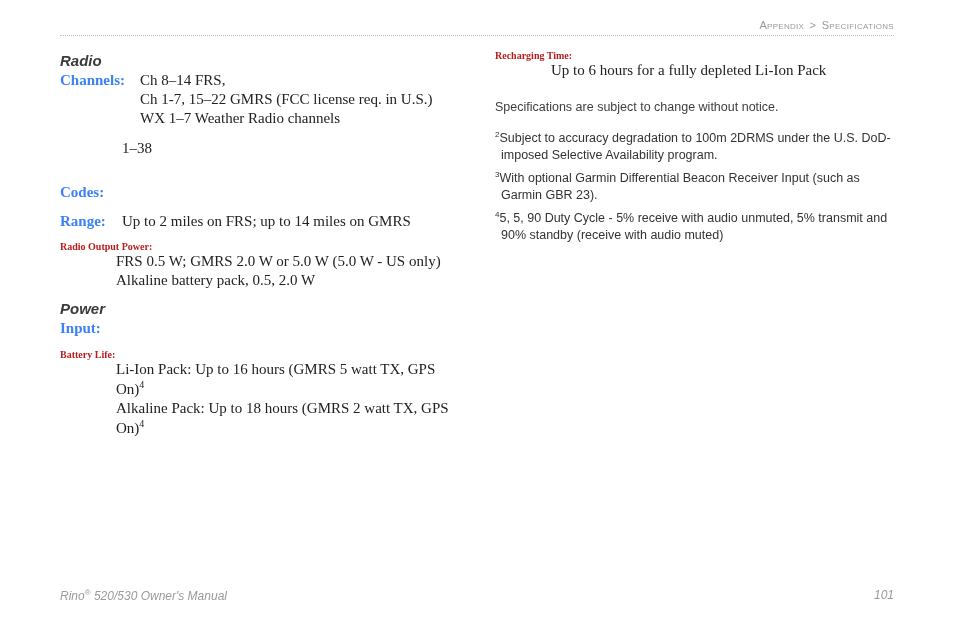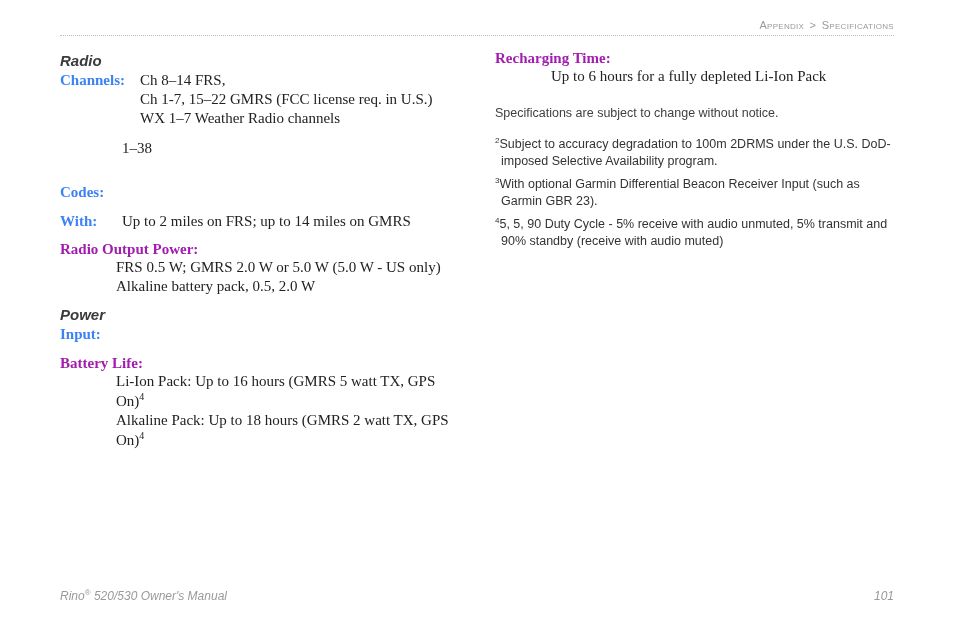--- a/index.html
+++ b/index.html
@@ -66,22 +66,22 @@
     white-space: nowrap;
   }
   .spec-label.w-channels { width: 74px; }
   .spec-label.w-codes    { width: 56px; margin-top: 44px; }
   .spec-label.w-range    { width: 56px; }
   .spec-label.w-input    { width: 50px; }
   .spec-val { flex: 1; }
 
   .block-label {
     font-weight: bold;
-    font-size: 15px;
-    color: #a21caf;
+    font-size: 10px;
+    color: #b91c1c;
     margin-top: 2px;
   }
   .block-val {
     font-size: 15px;
     line-height: 1.28;
     padding-left: 56px;
     margin-bottom: 10px;
   }
 
   .note-intro {
@@ -98,21 +98,21 @@
     margin-bottom: 6px;
     text-indent: -6px;
     padding-left: 6px;
   }
   .footnote sup { font-size: 8px; vertical-align: super; }
   .sup4 { font-size: 10px; vertical-align: super; }
 
   .footer {
     display: flex;
     justify-content: space-between;
-    align-items: flex-end;
+    align-items: flex-start;
     font-family: Arial, Helvetica, sans-serif;
     font-size: 12px;
     font-style: italic;
     color: #9a9a9a;
     margin-top: 4px;
   }
   .footer .reg { font-size: 8px; vertical-align: super; font-style: normal; }
 </style>
 </head>
 <body>
@@ -139,21 +139,21 @@
           <span>WX 1–7 Weather Radio channels</span>
         </div>
       </div>
 
       <div class="spec-row">
         <div class="spec-label w-codes">Codes:</div>
         <div class="spec-val">1–38</div>
       </div>
 
       <div class="spec-row">
-        <div class="spec-label w-range">With:</div>
+        <div class="spec-label w-range">Range:</div>
         <div class="spec-val">Up to 2 miles on FRS; up to 14 miles on GMRS</div>
       </div>
 
       <div class="block-label">Radio Output Power:</div>
       <div class="block-val">
         <span>FRS 0.5 W; GMRS 2.0 W or 5.0 W (5.0 W - US only)</span><br>
         <span>Alkaline battery pack, 0.5, 2.0 W</span>
       </div>
 
       <div class="section-title">Power</div>

